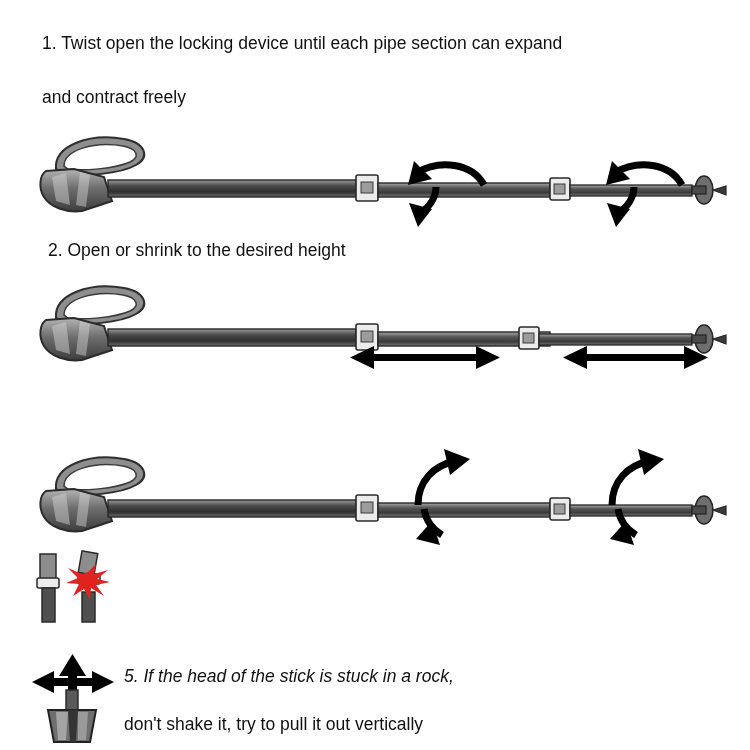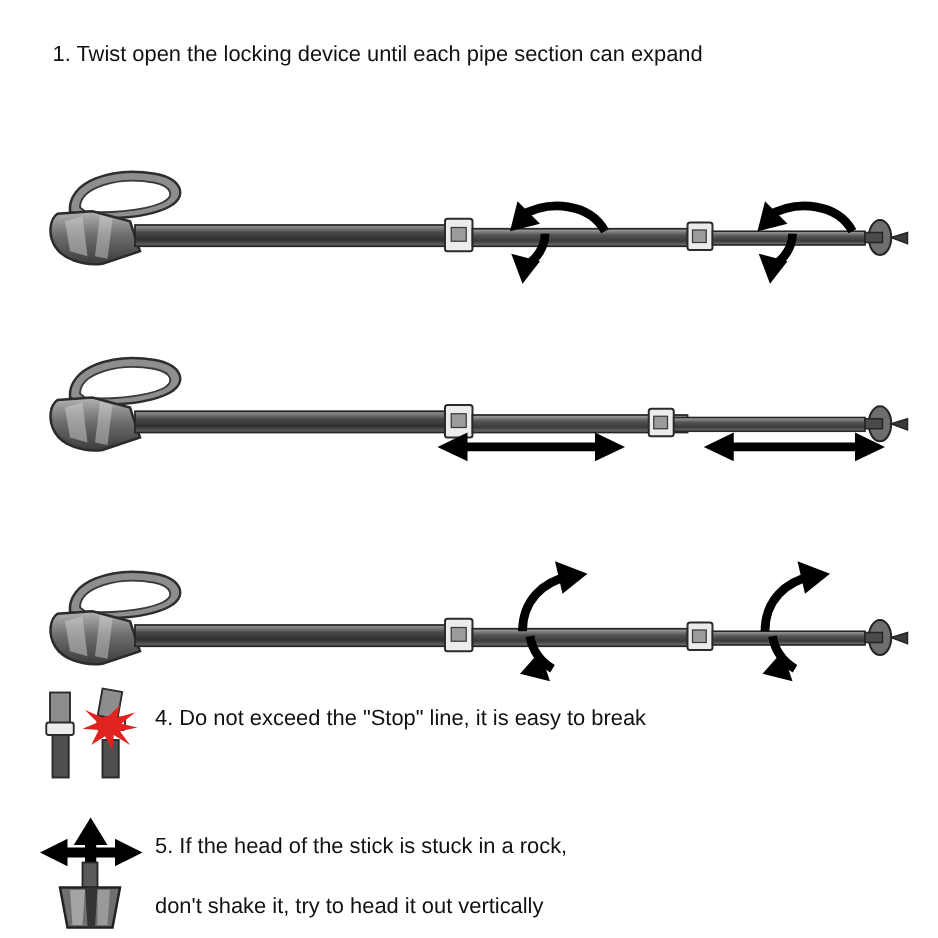--- a/index.html
+++ b/index.html
@@ -31,20 +31,21 @@
     position: absolute;
   }
   svg { display: block; }
 </style>
 </head>
 <body>
 
 <div class="page">
 
   <div class="step-text" style="left:42px; top:33px;">1. Twist open the locking device until each pipe section can expand</div>
+  <div class="step-text" style="left:42px; top:87px;">and contract freely</div>
 
   <div class="fig" style="left:20px; top:125px;">
     <svg width="710" height="110" viewBox="0 0 710 110">
       <defs>
         <linearGradient id="shaftA" x1="0" y1="0" x2="0" y2="1">
           <stop offset="0%" stop-color="#9a9a9a"></stop>
           <stop offset="35%" stop-color="#4a4a4a"></stop>
           <stop offset="70%" stop-color="#2f2f2f"></stop>
           <stop offset="100%" stop-color="#6a6a6a"></stop>
         </linearGradient>
@@ -98,20 +99,21 @@
       </g>
       <g fill="#000">
         <path d="M594 48 C618 34, 650 38, 662 60" stroke="#000" stroke-width="7" fill="none"></path>
         <path d="M592 36 L586 60 L610 54 Z"></path>
         <path d="M614 62 C614 72, 608 82, 598 88" stroke="#000" stroke-width="7" fill="none"></path>
         <path d="M587 78 L596 102 L610 84 Z"></path>
       </g>
     </svg>
   </div>
 
+  <div class="step-text" style="left:48px; top:240px;">2. Open or shrink to the desired height</div>
 
   <div class="fig" style="left:20px; top:278px;">
     <svg width="710" height="100" viewBox="0 0 710 100">
       <g>
         <path d="M36 40 C34 16, 70 4, 104 10 C126 14, 130 28, 116 36 C100 45, 64 48, 44 44 Z" fill="#8e8e8e" stroke="#2e2e2e" stroke-width="2"></path>
         <path d="M44 37 C44 21, 74 12, 103 17 C118 20, 120 28, 110 33 C95 40, 62 42, 48 40 Z" fill="#ffffff" stroke="#3a3a3a" stroke-width="1.5"></path>
       </g>
       <g>
         <path d="M26 42 C20 46, 18 58, 24 68 C30 78, 46 84, 62 82 L92 72 L84 48 L54 40 Z" fill="url(#gripG)" stroke="#2b2b2b" stroke-width="2"></path>
         <path d="M32 48 L46 44 L50 76 L36 72 Z" fill="#cfcfcf" opacity="0.5"></path>
@@ -196,21 +198,20 @@
         <rect x="62" y="4" width="16" height="22" fill="#8d8d8d" stroke="#2b2b2b" stroke-width="1.5" transform="rotate(10 70 15)"></rect>
         <rect x="60" y="26" width="22" height="10" rx="2" fill="#ededed" stroke="#2b2b2b" stroke-width="1.5"></rect>
         <rect x="64" y="44" width="13" height="30" fill="#4f4f4f" stroke="#2b2b2b" stroke-width="1.5"></rect>
       </g>
 
       <g fill="#e0231f">
         <path d="M70 24 L78 16 L76 26 L90 22 L79 31 L92 34 L78 37 L86 48 L73 40 L72 52 L66 41 L55 48 L61 36 L48 35 L60 30 L50 20 L64 26 Z"></path>
       </g>
     </svg>
   </div>
-  <div class="step-text" style="left:124px; top:564px;">4. Do not exceed the "Stop" line, it is easy to break</div>
 
   <div class="fig" style="left:22px; top:650px;">
     <svg width="105" height="95" viewBox="0 0 105 95">
 
       <g fill="#000">
         <rect x="46" y="22" width="9" height="22"></rect>
         <path d="M50.5 4 L64 26 L37 26 Z"></path>
       </g>
 
       <g fill="#000">
@@ -226,16 +227,16 @@
       <rect x="44" y="40" width="12" height="20" fill="#5a5a5a" stroke="#242424" stroke-width="1.4"></rect>
 
       <g>
         <path d="M26 60 L74 60 L68 92 L32 92 Z" fill="#6f6f6f" stroke="#222" stroke-width="2"></path>
         <path d="M34 62 L46 62 L44 90 L36 90 Z" fill="#cfcfcf" opacity="0.55"></path>
         <path d="M56 62 L66 62 L64 90 L56 90 Z" fill="#cfcfcf" opacity="0.45"></path>
         <path d="M46 60 L56 60 L54 92 L48 92 Z" fill="#343434"></path>
       </g>
     </svg>
   </div>
-  <div class="step-text" style="left:124px; top:666px;">5. If the head of the stick is stuck in a rock,</div>
-  <div class="step-text" style="left:124px; top:714px;">don't shake it, try to head it out vertically</div>
+  <div class="step-text" style="left:124px; top:666px;font-style:italic;">5. If the head of the stick is stuck in a rock,</div>
+  <div class="step-text" style="left:124px; top:714px;">don't shake it, try to pull it out vertically</div>
 
 </div>
 
 </body></html>

